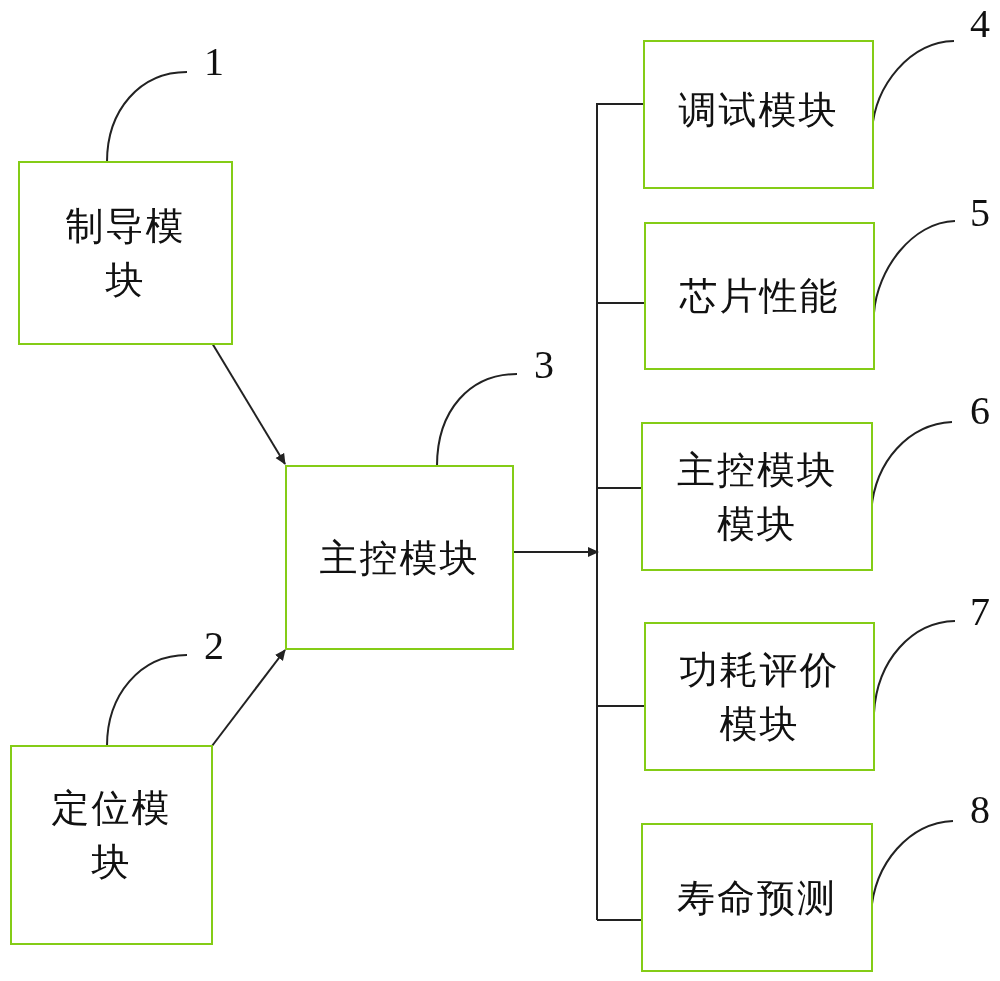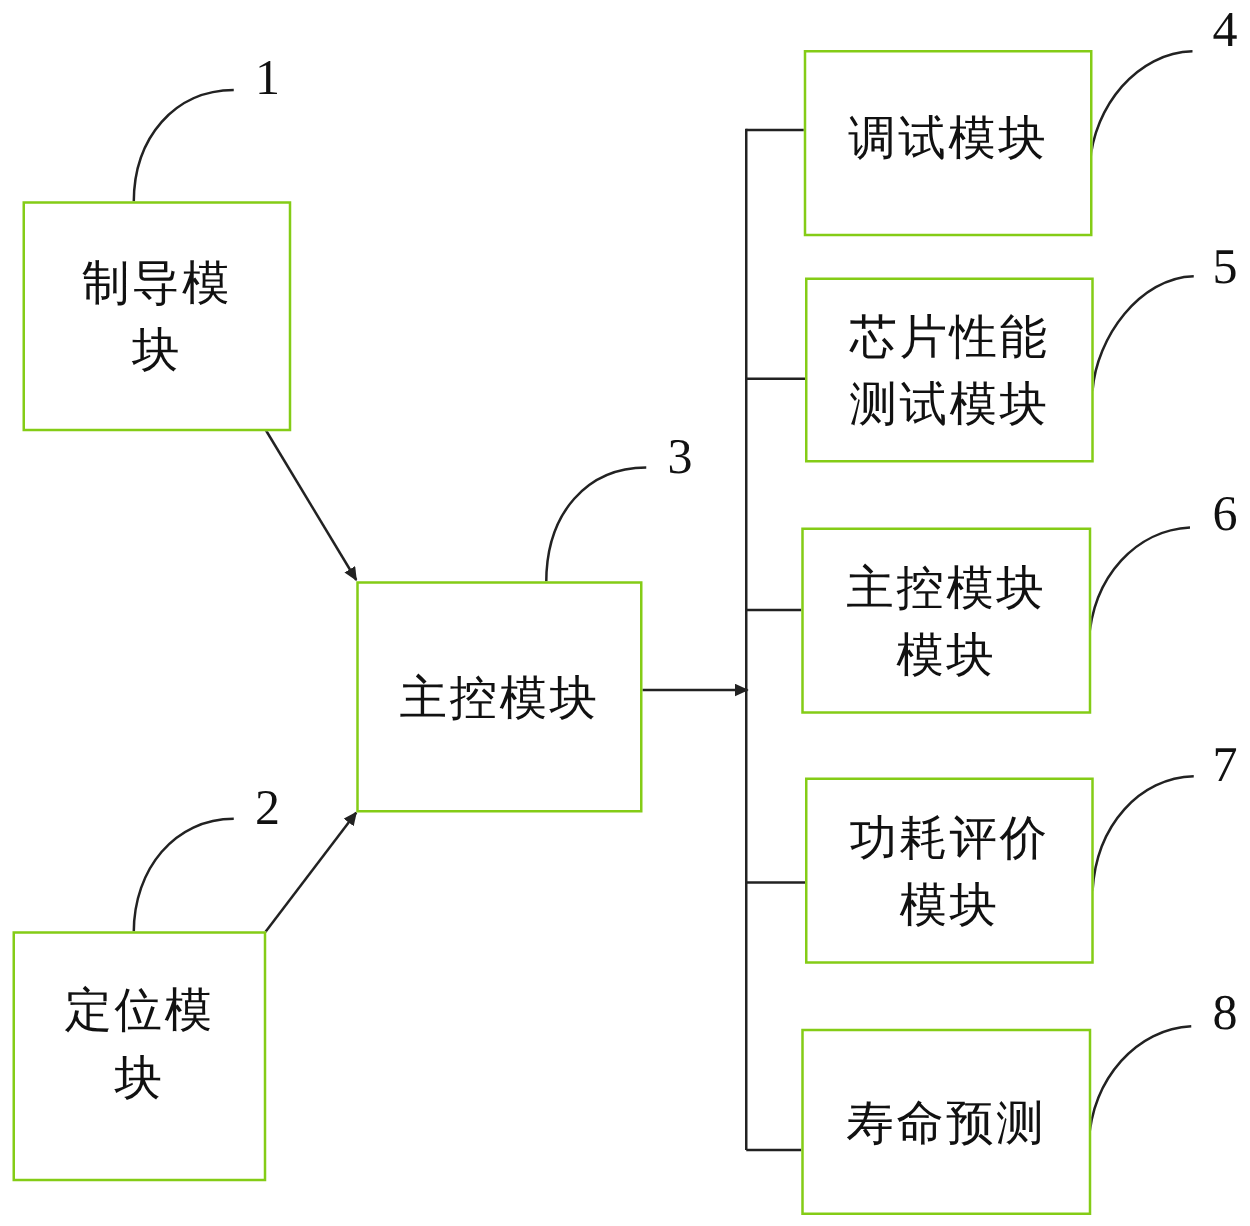--- a/index.html
+++ b/index.html
@@ -53,21 +53,21 @@
 </div>
 
 <div class="box" style="left:285px; top:465px; width:229px; height:185px;text-align:right;">
   <span>主控模块</span>
 </div>
 
 <div class="box" style="left:643px; top:40px; width:231px; height:149px;">
   <span style="margin-bottom:10px;">调试模块</span>
 </div>
 <div class="box" style="left:644px; top:222px; width:231px; height:148px;">
-  <span><span>芯片性能</span><br><span>测试模块</span></span>
+  <span><span>芯片性能</span><br></span>
 </div>
 <div class="box" style="left:641px; top:422px; width:232px; height:149px;">
   <span><span>主控模块</span><br><span>模块</span></span>
 </div>
 <div class="box" style="left:644px; top:622px; width:231px; height:149px;">
   <span><span>功耗评价</span><br><span>模块</span></span>
 </div>
 <div class="box" style="left:641px; top:823px; width:232px; height:149px;">
   <span>寿命预测</span>
 </div>

